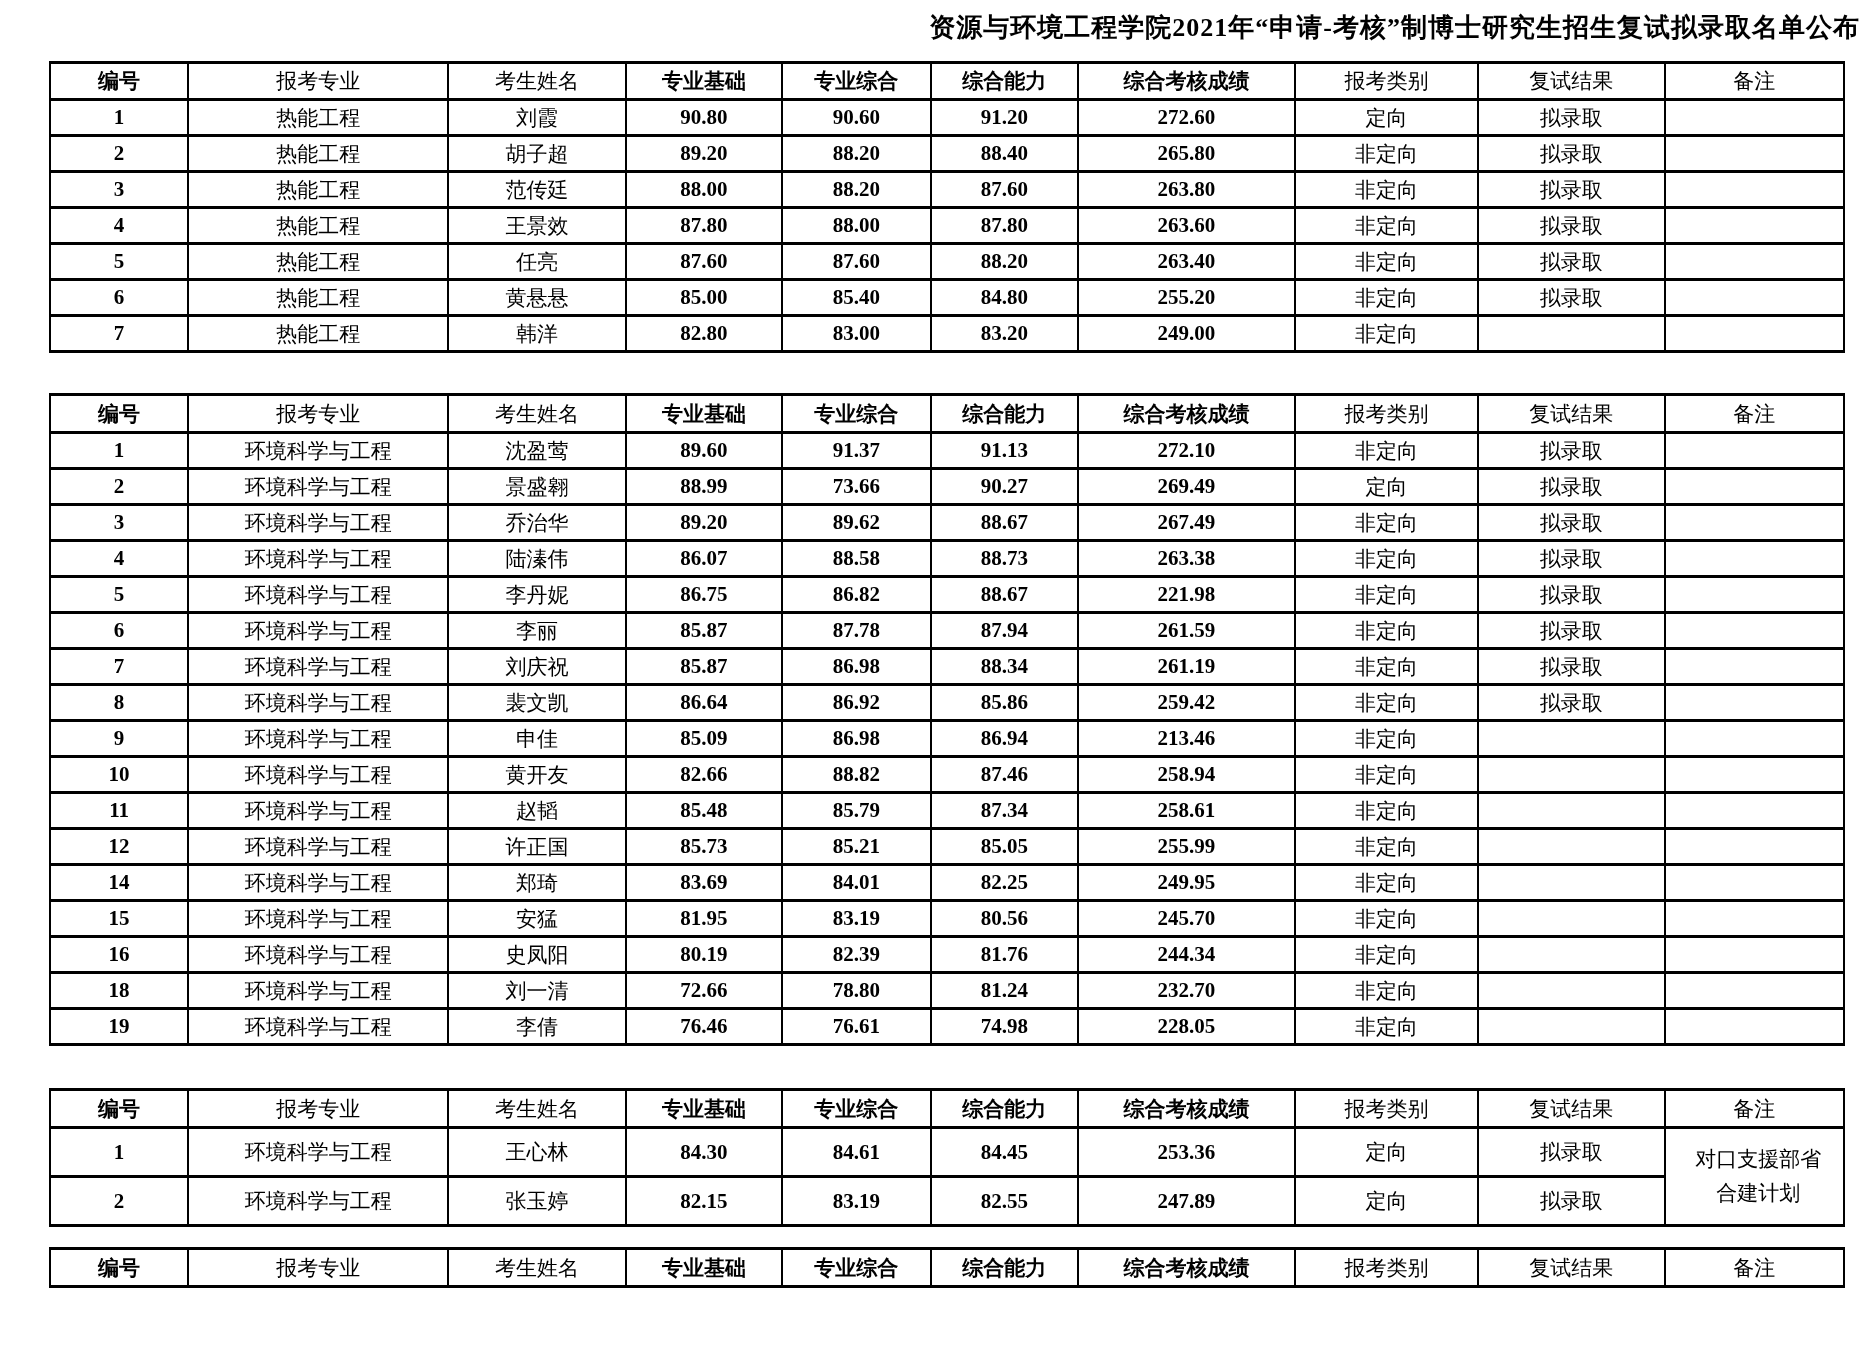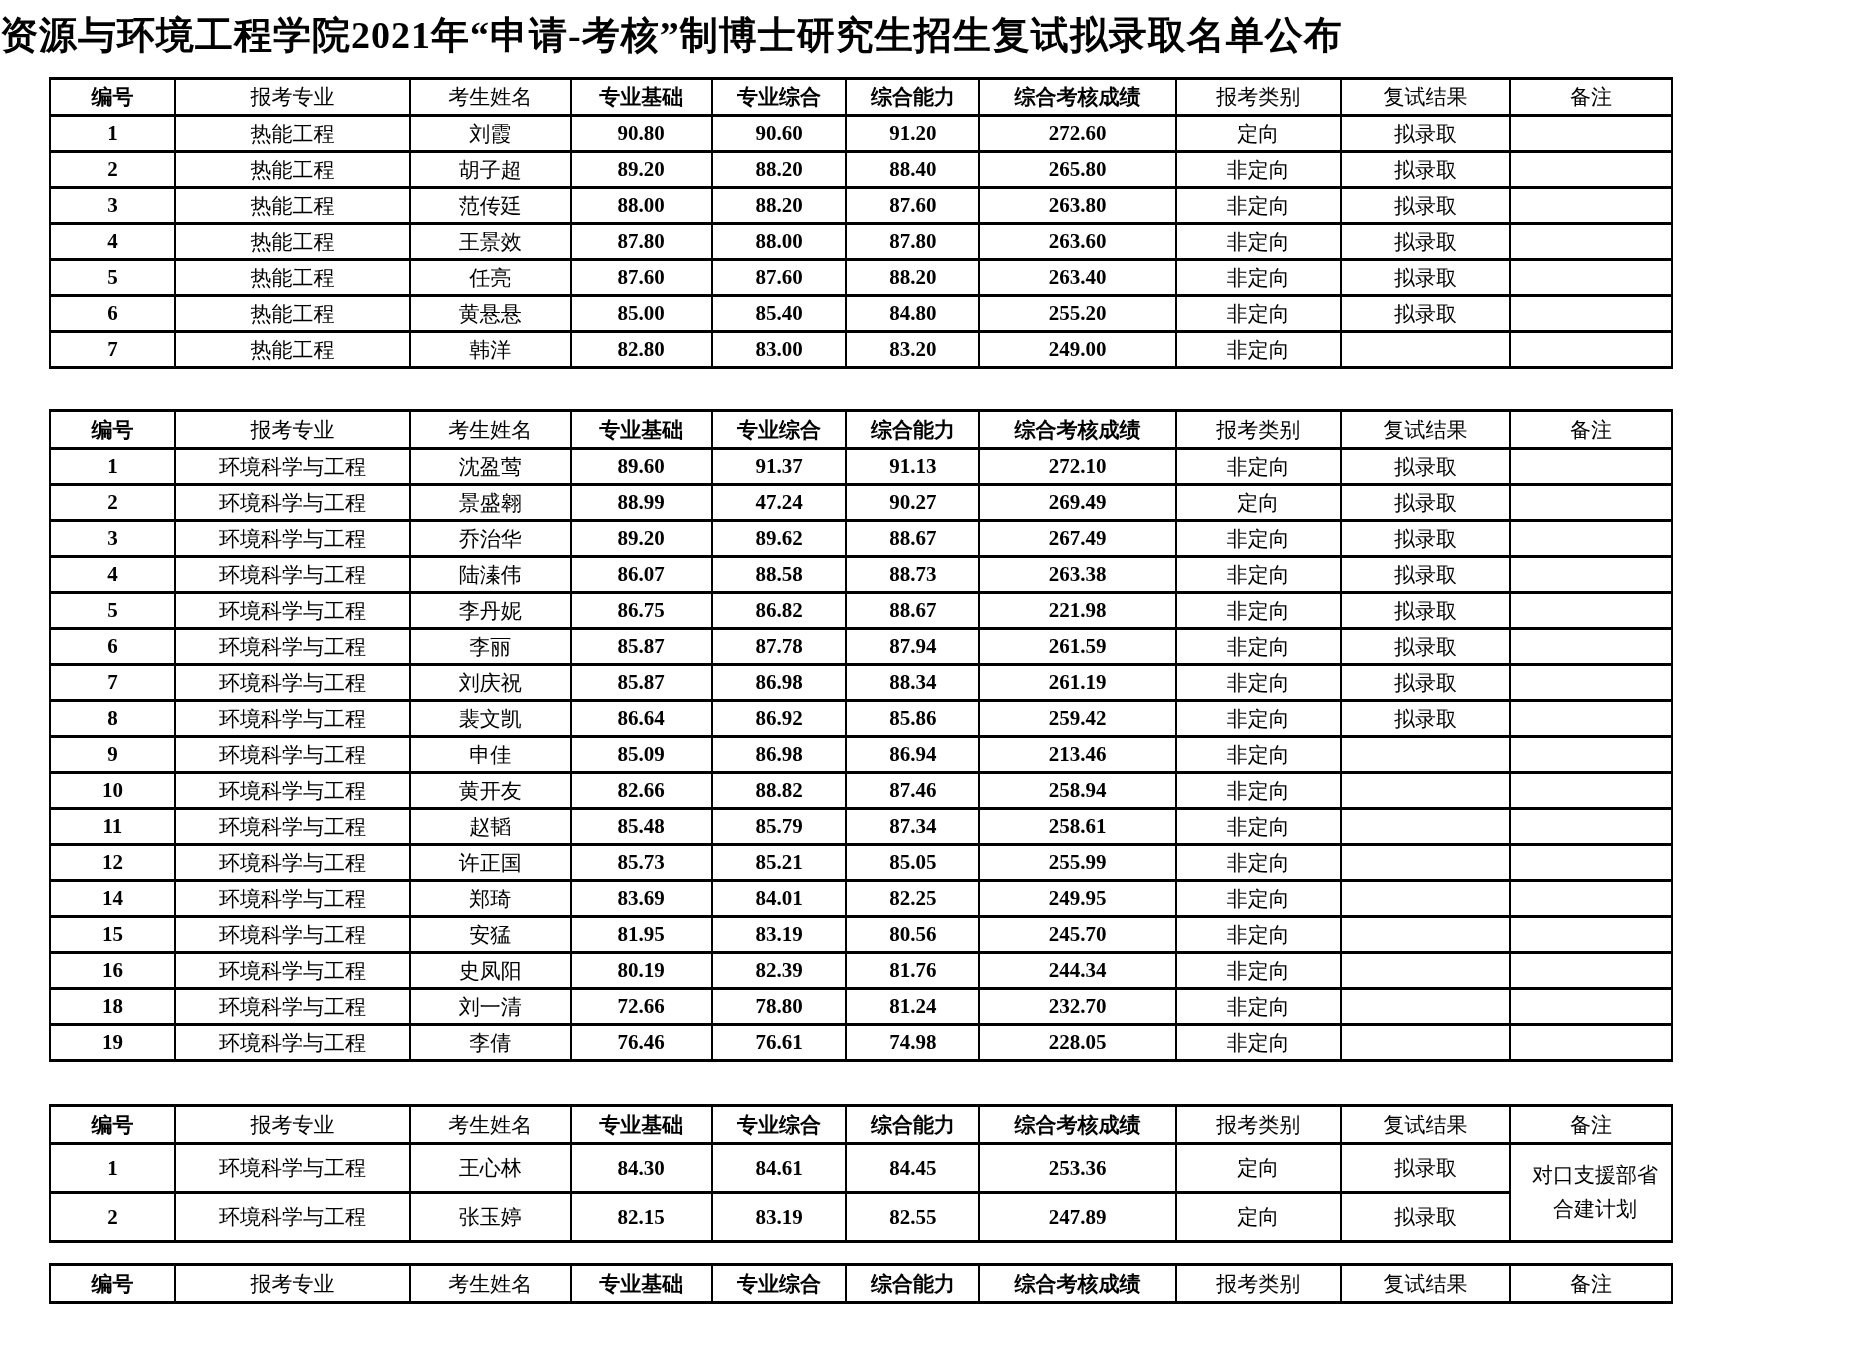--- a/index.html
+++ b/index.html
@@ -2,30 +2,30 @@
 <html><head>
 <meta charset="utf-8">
 <style>
   html,body{margin:0;padding:0;}
   body{
     width:1860px;height:1362px;background:#ffffff;
     font-family:"Liberation Serif","DejaVu Serif",serif;
     color:#000;
   }
   .page-title{
-    text-align:left;
-    font-size:38px;
+    text-align:right;
+    font-size:26px;
     font-weight:bold;
     padding-top:10px;
     letter-spacing:1px;
   }
   .tbl{
     border-collapse:collapse;
     table-layout:fixed;
-    width:1624px;
+    width:1796px;
     margin-left:49px;
   }
   .tbl td,.tbl th{
     border-left:2px solid #000;
     border-right:2px solid #000;
     border-top:3px solid #000;
     border-bottom:3px solid #000;
     text-align:center;
     vertical-align:middle;
     padding:0;
@@ -208,21 +208,21 @@
           <td class="num">272.10</td>
           <td>非定向</td>
           <td>拟录取</td>
           <td></td>
         </tr>
         <tr>
           <td class="num">2</td>
           <td>环境科学与工程</td>
           <td>景盛翱</td>
           <td class="num">88.99</td>
-          <td class="num">47.24</td>
+          <td class="num">73.66</td>
           <td class="num">90.27</td>
           <td class="num">269.49</td>
           <td>定向</td>
           <td>拟录取</td>
           <td></td>
         </tr>
         <tr>
           <td class="num">3</td>
           <td>环境科学与工程</td>
           <td>乔治华</td>

